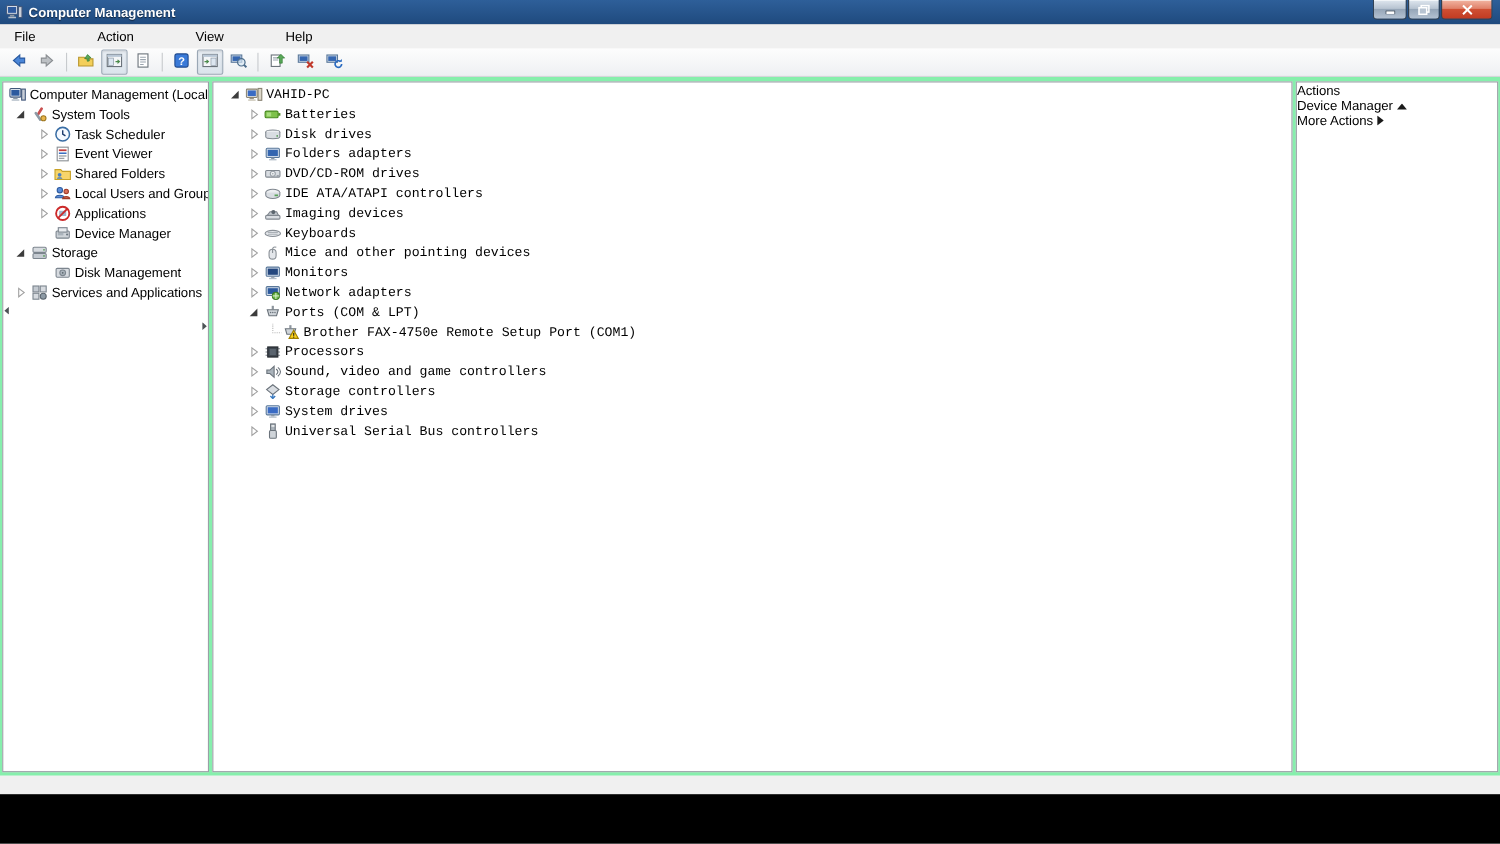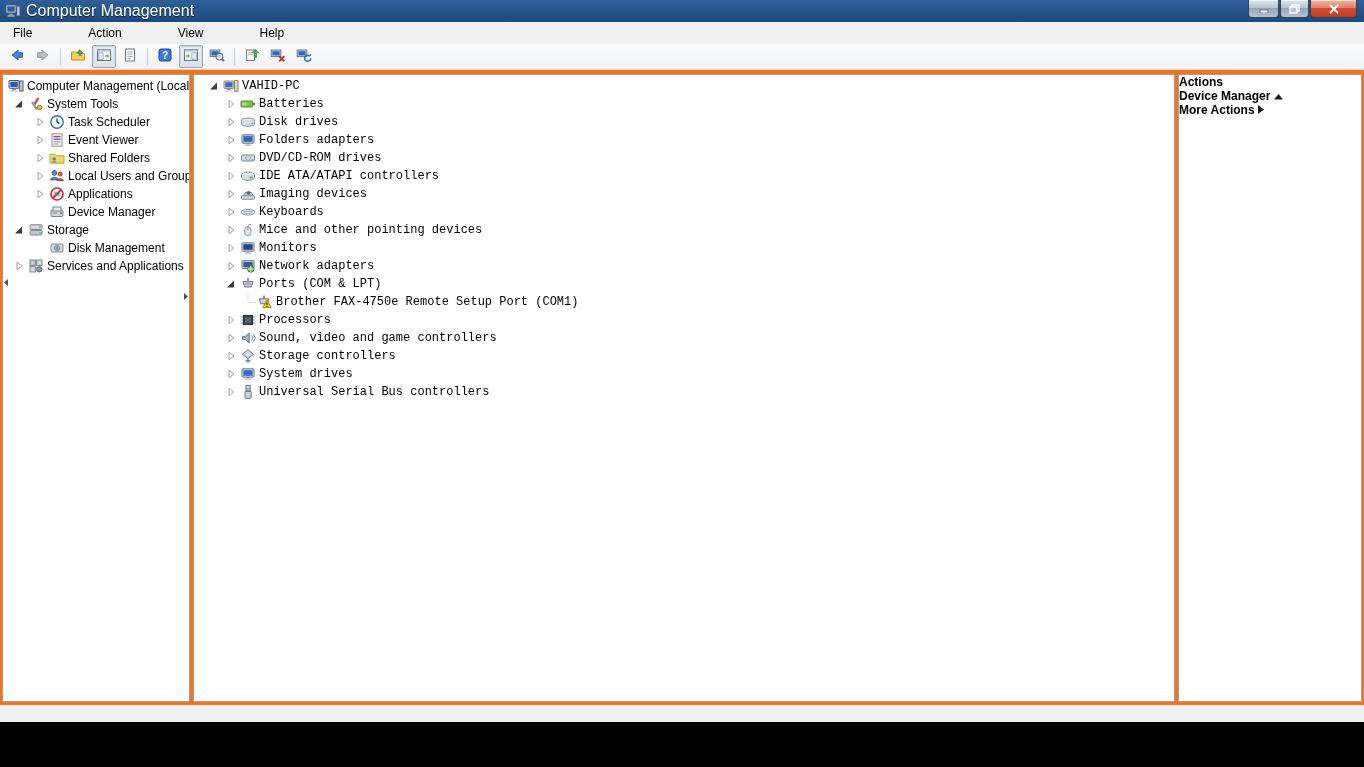--- a/index.html
+++ b/index.html
@@ -14,21 +14,21 @@
   
   #window{position:absolute;left:0;right:0;top:0;bottom:45px;background:#f0f0f0;}
 
   #titlebar{
     position:absolute;left:0;right:0;top:0;height:22px;
     background:linear-gradient(180deg,var(--titlebar-top,#2e5f99) 0%,var(--titlebar-bottom,#1f4a7e) 100%);
     display:flex;align-items:center;
     border-bottom:1px solid #16304f;
   }
   #titlebar .app-ico{width:16px;height:16px;margin:0 5px 0 5px;flex:none;}
-  #titlebar .title{color:#fff;text-shadow:0 1px 1px rgba(0,0,0,.6);font-size:16px;}
+  #titlebar .title{color:#fff;text-shadow:0 1px 1px rgba(0,0,0,.6);font-size:12px;font-weight:bold;}
   #win-controls{position:absolute;right:7px;top:0;display:flex;}
   .win-btn{
     height:17px;border:1px solid #34404e;border-top:none;
     border-radius:0 0 4px 4px;display:flex;align-items:center;justify-content:center;
     background:linear-gradient(180deg,#dfe7ef 0%,#b8c4d2 45%,#96a6b8 50%,#b4c2d2 100%);
     box-shadow:inset 0 1px 0 rgba(255,255,255,.6);margin-left:1px;
   }
   .win-btn.min{width:29px}
   .win-btn.res{width:27px}
   .win-btn.close{
@@ -46,25 +46,25 @@
     position:absolute;left:0;right:0;top:44px;height:25px;
     background:linear-gradient(180deg,#fdfdfd,#eef0f3);
     border-bottom:1px solid #d4d7da;
     display:flex;align-items:center;padding-left:4px;
   }
   .tb-btn{width:22px;height:21px;display:flex;align-items:center;justify-content:center;border:1px solid transparent;border-radius:2px;margin:0 1px;}
   .tb-btn.pressed{border:1px solid #9aa7b5;background:linear-gradient(#e9eef4,#dbe4ec);box-shadow:inset 0 1px 2px rgba(0,0,0,.12);}
   .tb-sep{width:1px;height:17px;background:#c7cacd;margin:0 4px;flex:none;}
 
   
-  #content{position:absolute;left:0;right:0;top:70px;bottom:17px;background:#f97316;}
+  #content{position:absolute;left:0;right:0;top:70px;bottom:17px;background:#86efac;}
   .pane{position:absolute;top:4px;bottom:3px;background:#fff;border:1px solid #9aa0a6;box-sizing:border-box;}
   #left-pane{left:2px;width:188px;overflow:hidden;}
   #center-pane{left:193px;width:982px;overflow:hidden;font-family:Liberation Mono, monospace;}
-  #actions-pane{left:1178px;right:2px;overflow:hidden;font-weight:bold;}
+  #actions-pane{left:1178px;right:2px;overflow:hidden;}
 
   .tree{padding-top:2px;white-space:nowrap;}
   .row{height:18px;display:flex;align-items:center;}
   .row .expander{width:16px;height:16px;flex:none;display:flex;align-items:center;justify-content:center;}
   .row .t-icon{width:16px;height:16px;flex:none;display:flex;align-items:center;justify-content:center;}
   .row .lbl{padding:0 3px 1px 3px;}
   .selwrap{display:inline-flex;align-items:center;border:1px solid transparent;border-radius:2px;height:17px;box-sizing:border-box;}</style>
 </head>
 <body>
 

